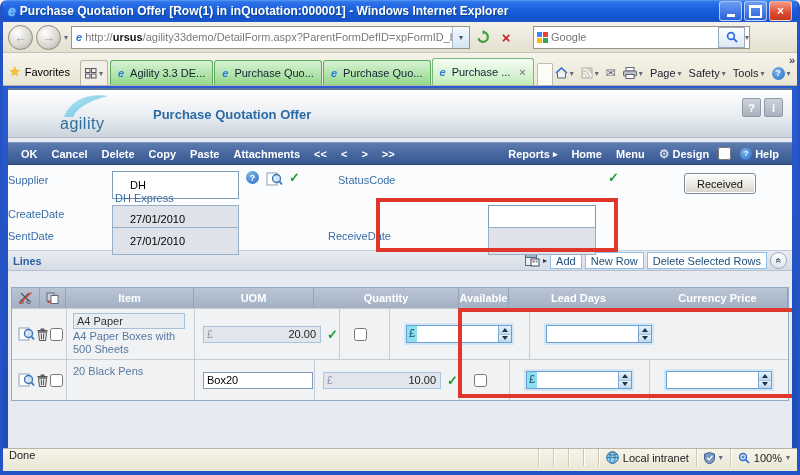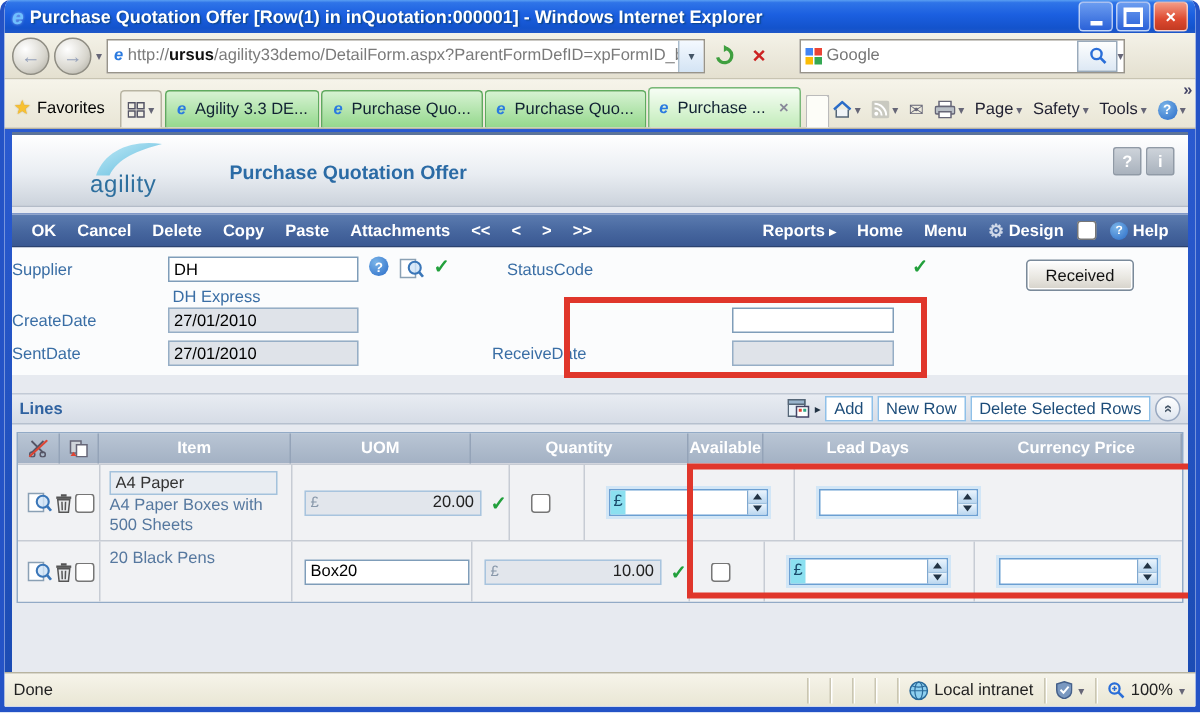--- a/index.html
+++ b/index.html
@@ -83,46 +83,46 @@
     background:linear-gradient(#5c7cb0,#46669e 55%,#3a5892);border-top:1px solid #8098c8;
     border-bottom:1px solid #2b4270;box-sizing:border-box;justify-content:center;}
   .titem{color:#fff;font-weight:bold;padding:0 7px;white-space:nowrap;display:flex;align-items:center;gap:3px;}
   .tspace{flex:1;}
   .rarrow{font-size:9px;}
   .gear{color:#cfd8e8;font-size:12px;}
   .designchk{width:13px;height:13px;margin:0 2px;}
   
   .formarea{height:85px;flex:0 0 85px;position:relative;background:#fbfcfd;}
   .flabel{position:absolute;color:#3a6ea5;text-align:left;}
-  .finput{position:absolute;height:17px;border:1px solid #7f9db9;background:#fff;
-    font:11px "Liberation Sans",sans-serif;padding:0 3px;box-sizing:border-box;}
+  .finput{position:absolute;height:28px;border:1px solid #7f9db9;background:#fff;
+    font:11px "Liberation Sans",sans-serif;padding:0 17px;box-sizing:border-box;}
   .finput.ro{background:#dfe3e9;border-color:#96aec6;}
   .fdesc{position:absolute;color:#3a6ea5;}
   .check{color:#22a03c;font-weight:bold;font-size:13px;}
   .abscheck{position:absolute;}
   .lookupicon{position:absolute;}
   .recvbtn{position:absolute;left:676px;top:8px;width:72px;height:21px;
     background:linear-gradient(#fefefe,#e8e6e0 60%,#d6d2ca);border:1px solid #7a8a9a;border-radius:3px;
     font:11px "Liberation Sans",sans-serif;color:#111;box-shadow:inset 0 0 0 1px #fff;text-align:center;}
   .redbox{position:absolute;border:4px solid #e0362b;pointer-events:none;z-index:6;}
   .r1{left:368px;top:33px;width:234px;height:46px;}
   
   .linesbar{height:21px;flex:0 0 21px;display:flex;align-items:center;padding:0 5px;gap:3px;
-    background:linear-gradient(#e8ecf2,#d6dce6);border-top:1px solid #c2cad6;border-bottom:1px solid #b6c0ce;box-sizing:border-box;margin-top:12px;}
+    background:linear-gradient(#e8ecf2,#d6dce6);border-top:1px solid #c2cad6;border-bottom:1px solid #b6c0ce;box-sizing:border-box;}
   .linestitle{color:#2f62a0;font-weight:bold;}
   .lspace{flex:1;}
   .lbtn{height:17px;background:#fff;border:1px solid #8fc0e8;color:#1d4d7a;
     font:11px "Liberation Sans",sans-serif;padding:0 5px;}
   .rarrow2{color:#234;font-size:8px;}
   .collapse{width:15px;height:15px;border-radius:50%;border:1px solid #98a8c0;color:#456;
     background:linear-gradient(#fff,#dfe6ef);display:flex;align-items:center;justify-content:center;
     font-size:10px;font-weight:bold;transform:none;}
   .collapse i{display:inline-block;transform:rotate(90deg);font-style:normal;}
   
-  .tablewrap{margin:5px 3px;position:relative;border:1px solid #92aac6;background:#f1f2f4;flex:0 0 auto;}
+  .tablewrap{margin:16px 3px;position:relative;border:1px solid #92aac6;background:#f1f2f4;flex:0 0 auto;}
   .thead{display:flex;height:20px;background:linear-gradient(#b9c5d4,#a3b1c4);
     color:#fff;font-weight:bold;}
   .th,.td{box-sizing:border-box;border-right:1px solid #94a3b8;display:flex;align-items:center;justify-content:center;}
   .td{border-right:1px solid #c7ccd4;}
   .c1{width:28px}.c2{width:26px}.cItem{width:128px}.cUom{width:120px}.cQty{width:145px}
   .cAvail{width:50px}.cCP{width:140px}.cLD{flex:1}
   .last{border-right:none;}
   .trow{display:flex;border-top:1px solid #c7ccd4;background:#f1f2f4;}
   .h1{height:50px}.h2{height:40px}
   .cIcons{width:55px;box-sizing:border-box;border-right:1px solid #c7ccd4;display:flex;
@@ -149,21 +149,21 @@
   .spin{width:12px;display:flex;flex-direction:column;border-left:1px solid #7fa8d0;}
   .spin b{flex:1;display:flex;align-items:center;justify-content:center;
     background:linear-gradient(#eaf4fd,#bcd8f0);border-bottom:1px solid #9fc2e0;}
   .spin b:last-child{border-bottom:none;}
   .spin i{width:0;height:0;border-left:3px solid transparent;border-right:3px solid transparent;}
   .up i{border-bottom:4px solid #234;}
   .dn i{border-top:4px solid #234;}
   .r2{left:446px;top:20px;width:335px;height:82px;}
   .pagefill{flex:1;background:#e7eaf0;}
   
-  .statusbar{height:23px;flex:0 0 23px;display:flex;align-items:center;padding-left:6px;
+  .statusbar{height:23px;flex:0 0 23px;display:flex;padding-left:6px;
     background:linear-gradient(#f6f4ea,#e9e6d4);border-top:1px solid #b8b4a0;color:#222;box-sizing:border-box;}
   .sflex{flex:1;}
   .scell{height:17px;display:flex;align-items:center;gap:4px;padding:0 7px;
     border-left:1px solid #cac6b2;box-shadow:inset 1px 0 0 #fff;}
   .w18{width:14px;padding:0;}
   svg{display:block;}
 </style>
 </head>
 <body>
 

